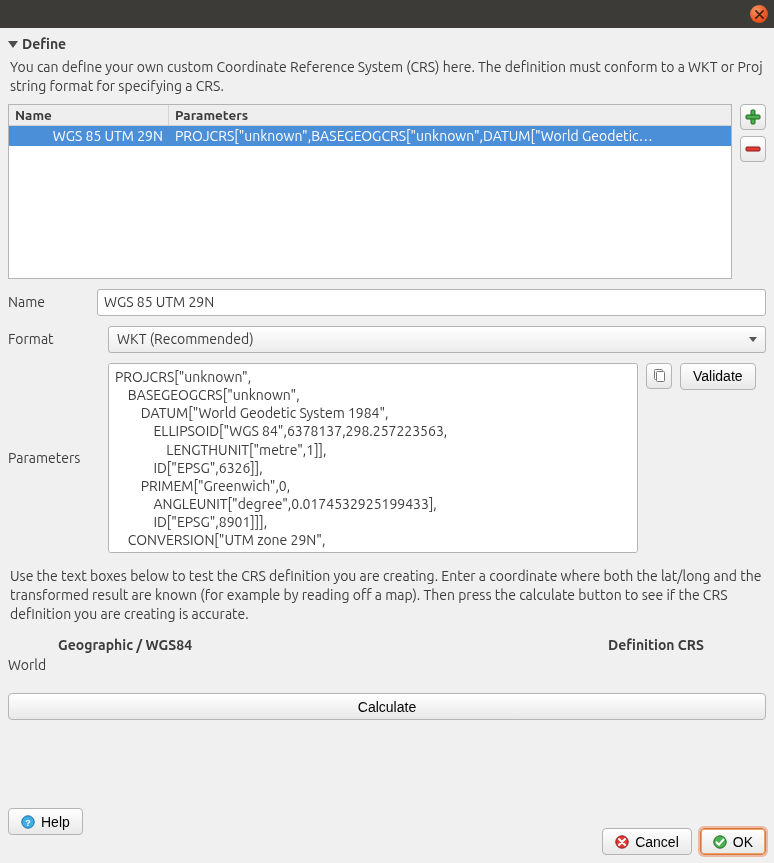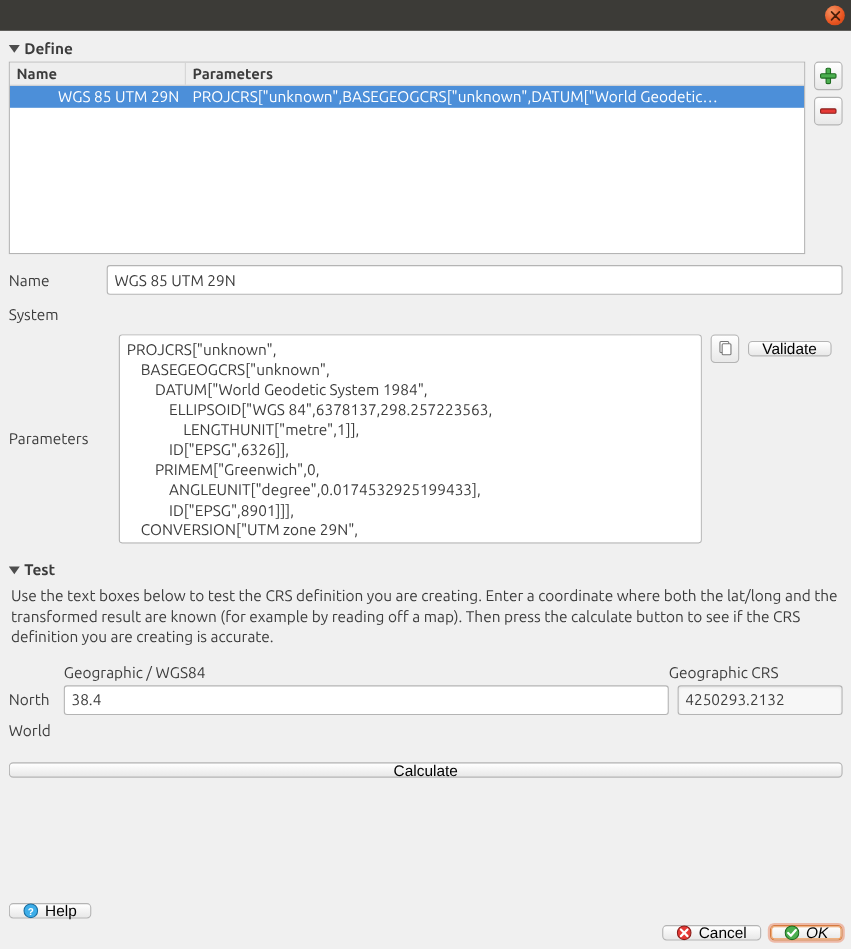--- a/index.html
+++ b/index.html
@@ -45,26 +45,26 @@
   input[type=text] { height: 27px; width: 100%; }
   .combo { flex: 1; height: 27px; background: linear-gradient(#fff,#ececec); display: flex; align-items: center; justify-content: space-between; padding: 0 8px; cursor: pointer; }
   .combo .arrow { width: 0; height: 0; border-left: 4px solid transparent; border-right: 4px solid transparent; border-top: 5px solid #555; }
 
   .params-row { display: flex; gap: 8px; margin-top: 10px; align-items: stretch; }
   .params-row .lbl { width: 92px; display: flex; align-items: center; }
   textarea { flex: 1; height: 190px; font-family: inherit; resize: none; overflow-y: scroll; padding: 4px 6px; line-height: 1.3; white-space: pre; }
   .params-side { display: flex; flex-direction: column; align-items: flex-start; gap: 6px; width: 120px; }
   .params-side-row { display: flex; gap: 8px; align-items: center; }
 
-  .btn { height: 14px; padding: 0 12px; border: 1px solid #b4b4b4; border-radius: 4px; background: linear-gradient(#fff,#e8e8e8); font-size: 14px; display: inline-flex; align-items: center; gap: 6px; cursor: pointer; }
-  .btn.default { box-shadow: 0 0 0 1px #f0a060 inset, 0 0 0 2px rgba(233,84,32,0.35); border-color: #d57a3f; font-style: italic; }
+  .btn { height: 27px; padding: 0 12px; border: 1px solid #b4b4b4; border-radius: 4px; background: linear-gradient(#fff,#e8e8e8); font-size: 14px; display: inline-flex; align-items: center; gap: 6px; cursor: pointer; }
+  .btn.default { box-shadow: 0 0 0 1px #f0a060 inset, 0 0 0 2px rgba(233,84,32,0.35); border-color: #d57a3f; }
   .btn svg { display: block; }
 
   .test-grid { margin-top: 6px; }
-  .test-heads { display: flex; font-weight: normal; margin-bottom: 4px; }
+  .test-heads { display: flex; font-weight: bold; margin-bottom: 4px; }
   .test-heads .tspacer { width: 50px; }
   .test-heads .tleft { flex: 1; }
   .test-heads .tright { width: 158px; text-align: left; }
   .test-row { display: flex; align-items: center; margin-bottom: 6px; }
   .test-row .trlbl { width: 50px; }
   .test-row input { flex: 1; }
   .readonly-box { width: 150px; height: 27px; margin-left: 8px; background: #f7f7f7; display: flex; align-items: center; box-shadow: inset 0 1px 2px rgba(0,0,0,0.08); }
 
   .calc-row { margin-top: 20px; }
   .calc-btn { width: 100%; justify-content: center; }
@@ -83,20 +83,21 @@
   </div>
 </div>
 
 <div class="window">
 
   <div class="section-header">
     <span class="tri"></span>
     <span>Define</span>
   </div>
 
+  <div class="desc">You can define your own custom Coordinate Reference System (CRS) here. The definition must conform to a WKT or Proj string format for specifying a CRS.</div>
 
   <div class="row-grid">
     <div class="list-wrap">
       <div class="tblhead">
         <div class="col col1">Name</div>
         <div class="col col2">Parameters</div>
       </div>
       <div class="tblbody">
         <div class="tblrow sel">
           <div class="cell c1">WGS 85 UTM 29N</div>
@@ -118,21 +119,25 @@
       </div>
     </div>
   </div>
 
   <div class="form-row">
     <div class="lbl">Name</div>
     <input type="text" value="WGS 85 UTM 29N" style="">
   </div>
 
   <div class="form-row">
-    <div class="lbl">System</div>
+    <div class="lbl">Format</div>
+    <div class="combo">
+      <span>WKT (Recommended)</span>
+      <span class="arrow"></span>
+    </div>
   </div>
 
   <div class="params-row">
     <div class="lbl">Parameters</div>
     <textarea style="">PROJCRS["unknown",
     BASEGEOGCRS["unknown",
         DATUM["World Geodetic System 1984",
             ELLIPSOID["WGS 84",6378137,298.257223563,
                 LENGTHUNIT["metre",1]],
             ID["EPSG",6326]],
@@ -151,41 +156,30 @@
         </div>
         <button class="btn">
           <span>Validate</span>
         </button>
       </div>
     </div>
   </div>
 
   <div style="height:12px"></div>
 
-  <div class="section-header">
-    <span class="tri"></span>
-    <span>Test</span>
-  </div>
 
   <div class="desc">Use the text boxes below to test the CRS definition you are creating. Enter a coordinate where both the lat/long and the transformed result are known (for example by reading off a map). Then press the calculate button to see if the CRS definition you are creating is accurate.</div>
 
   <div class="test-grid">
     <div class="test-heads">
       <div class="tspacer"></div>
       <div class="tleft">Geographic / WGS84</div>
-      <div class="tright">Geographic CRS</div>
-    </div>
-
-    <div class="test-row">
-      <div class="trlbl">North</div>
-      <input type="text" value="38.4" style="">
-      <div class="readonly-box">
-        <span>4250293.2132</span>
-      </div>
-    </div>
+      <div class="tright">Definition CRS</div>
+    </div>
+
 
     <div class="test-row">
       <div class="trlbl">World</div>
     </div>
 
     <div class="calc-row">
       <button class="btn calc-btn">
         <span>Calculate</span>
       </button>
     </div>

